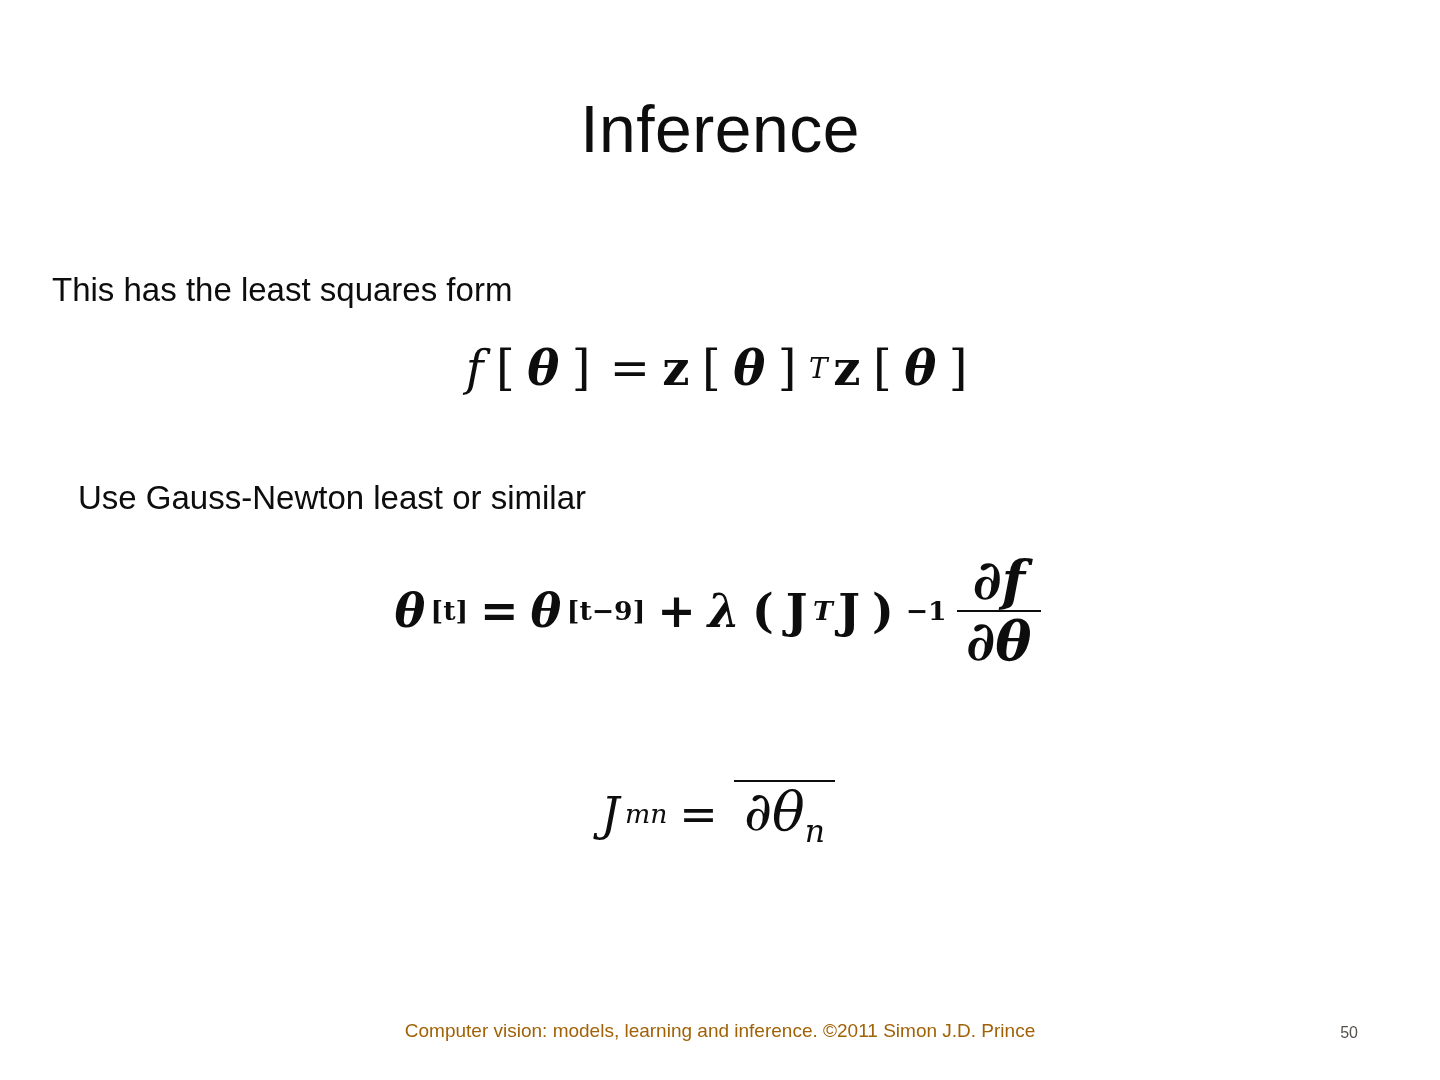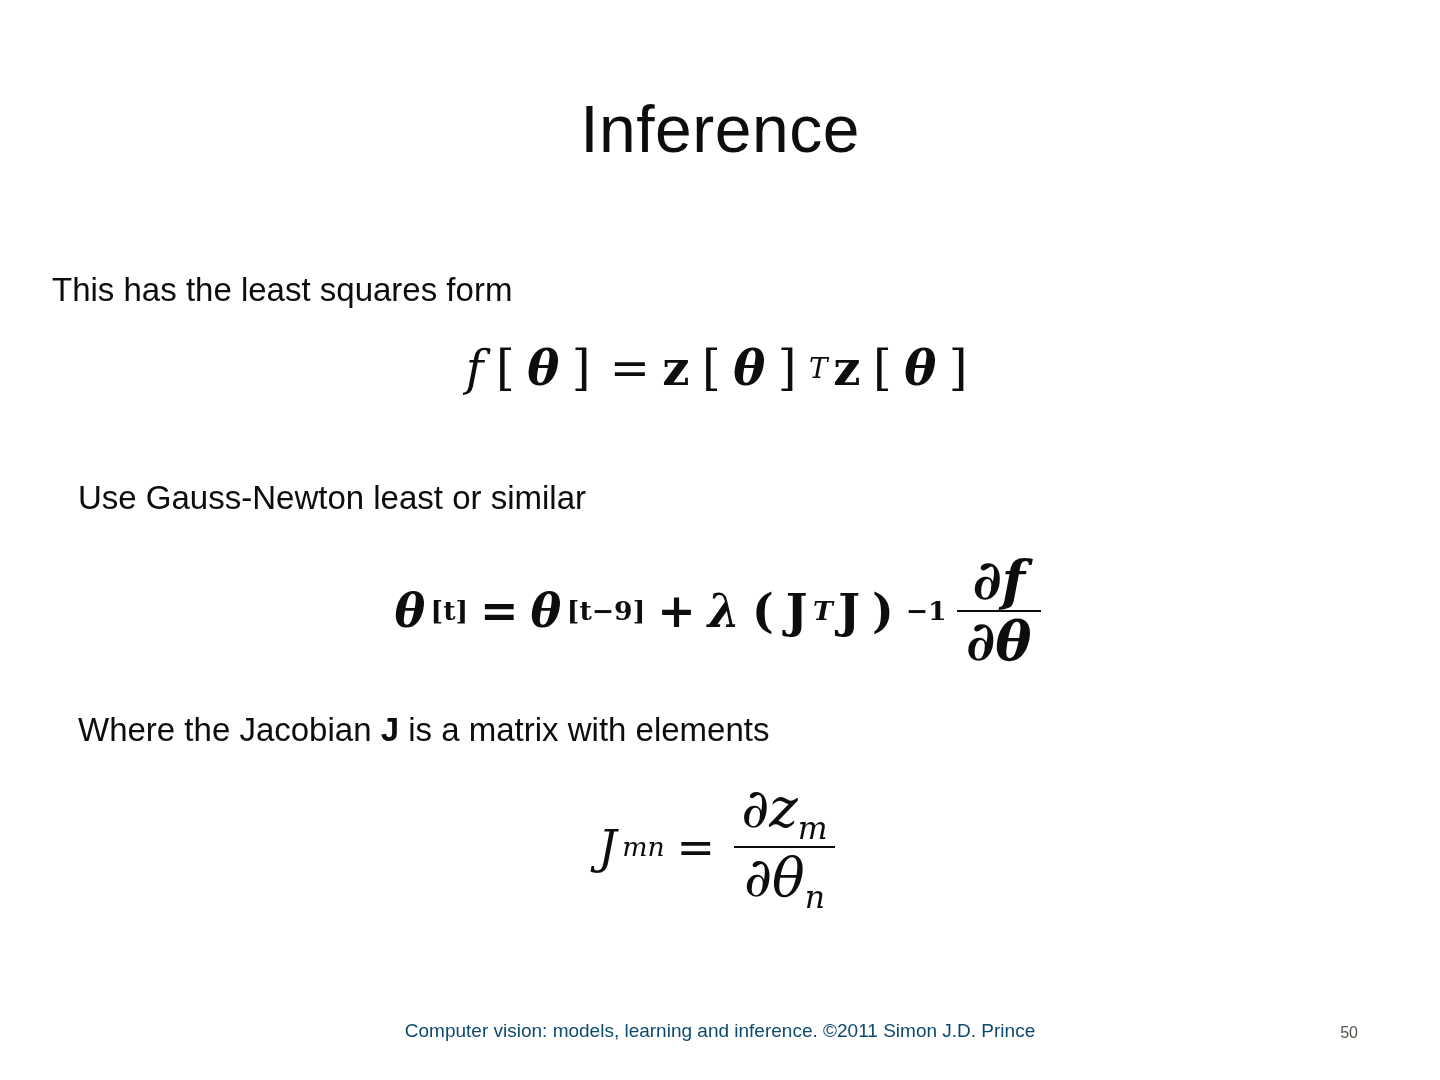--- a/index.html
+++ b/index.html
@@ -106,21 +106,21 @@
   .frac .den { padding: 1px 0.18em 0; border-top: 2px solid #0d0d0d; }
   .big { font-size: 1.18em; }
 
   .footer {
     position: absolute;
     bottom: 38px;
     left: 0;
     width: 100%;
     text-align: center;
     font-size: 19px;
-    color: #0c4a6e;
+    color: #a16207;
     font-family: "Liberation Sans", sans-serif;
   }
   .page-number {
     position: absolute;
     bottom: 38px;
     right: 82px;
     font-size: 16px;
     color: #57504a;
   }
 </style>
@@ -173,33 +173,27 @@
         <span class="num">
           <span class="mi">∂</span><span class="mi">f</span>
         </span>
         <span class="den">
           <span class="mi">∂</span><span class="mbfi">θ</span>
         </span>
       </span>
     </span>
   </div>
 
-  <div class="bullet bullet-3">
-    <span>Where the Jacobian </span><b>J</b><span> is a matrix with elements</span>
-  </div>
 
   <div class="formula eq3">
     <span class="mrow">
       <span class="mi">J</span>
         <span class="sub">mn</span>
       <span class="op">=</span>
       <span class="frac big">
-        <span class="num">
-          <span class="mi">∂</span><span class="mi">z</span><span class="sub">m</span>
-        </span>
         <span class="den">
           <span class="mi">∂</span><span class="mi">θ</span><span class="sub">n</span>
         </span>
       </span>
     </span>
   </div>
 
   <div class="footer">Computer vision: models, learning and inference.  ©2011 Simon J.D. Prince</div>
   <div class="page-number">50</div>
 

